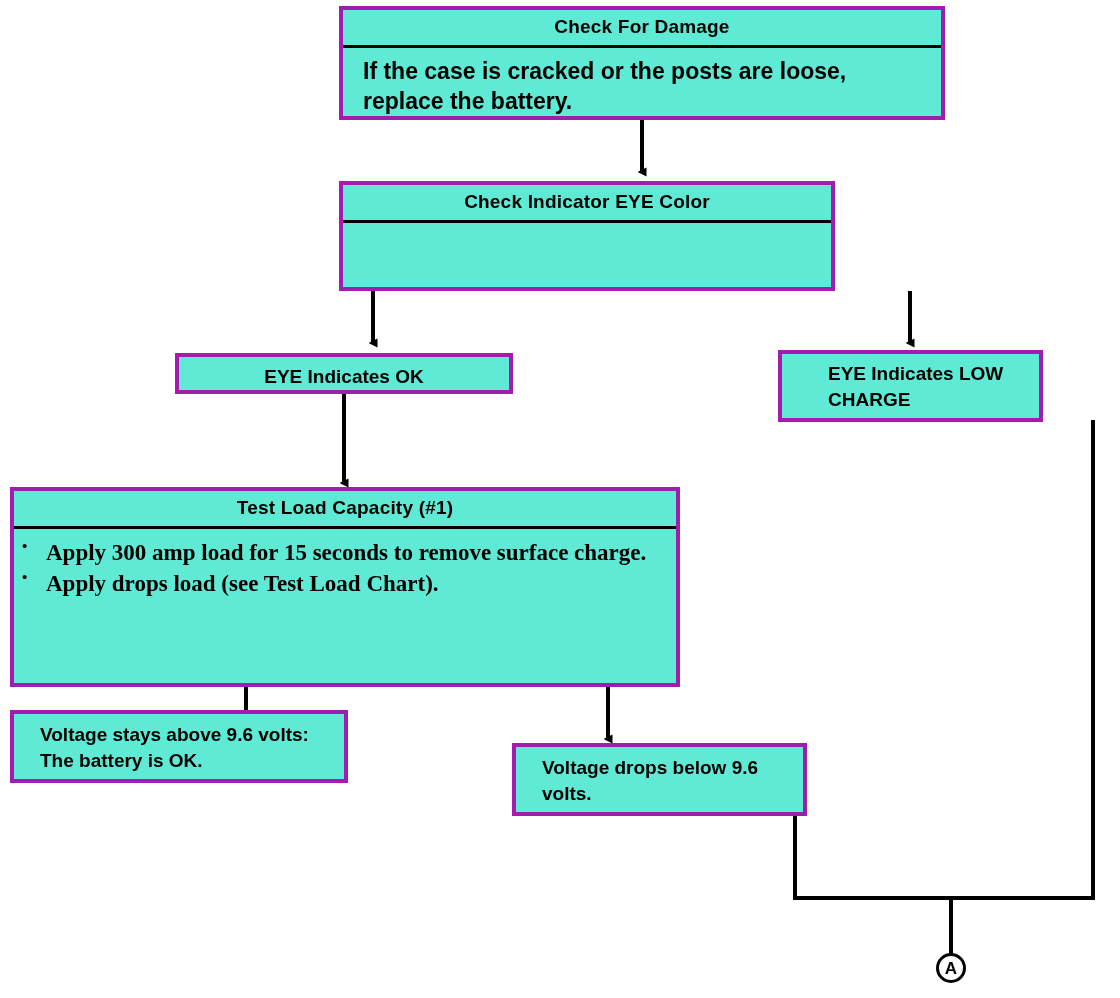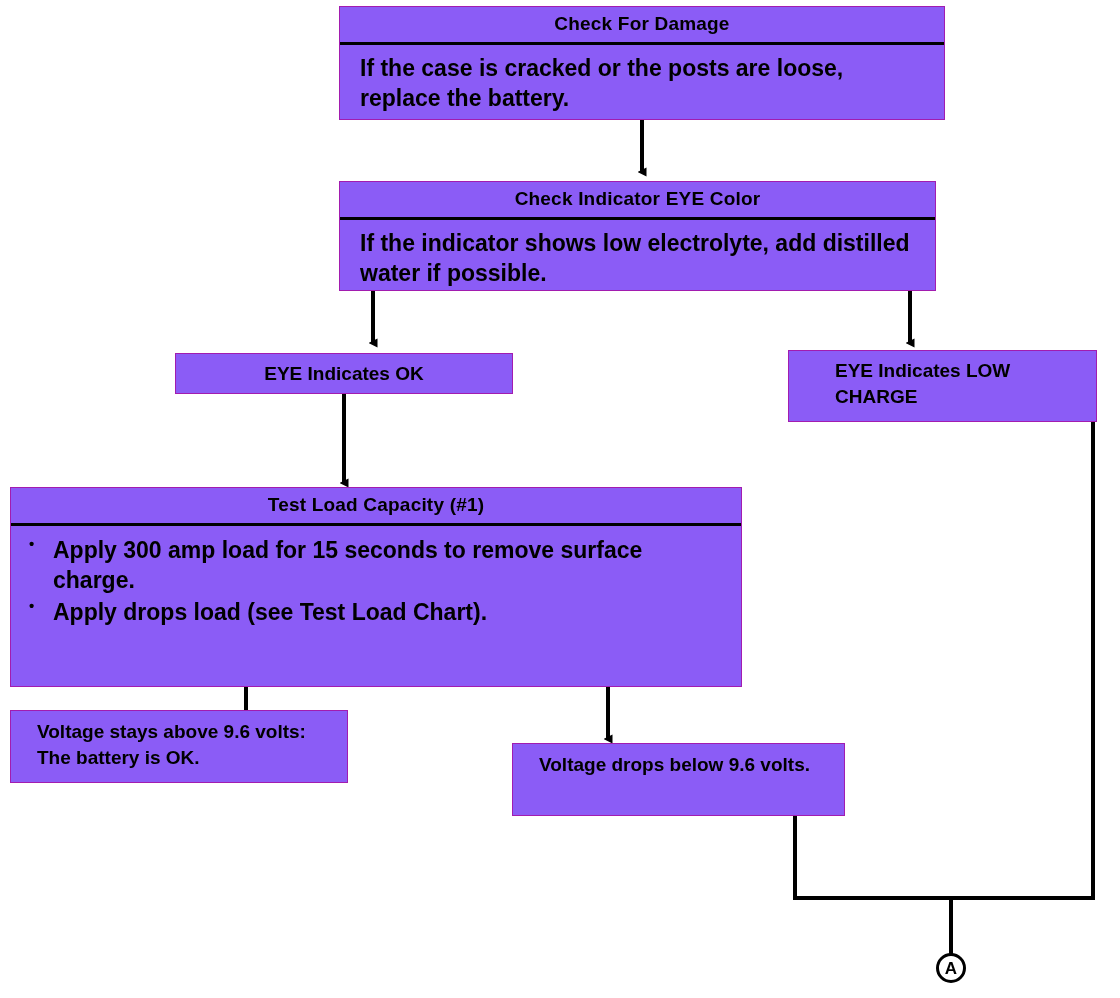--- a/index.html
+++ b/index.html
@@ -23,22 +23,22 @@
     position: absolute;
     left: 0;
     top: 0;
     width: 1120px;
     height: 998px;
     pointer-events: none;
   }
   .node {
     position: absolute;
     box-sizing: border-box;
-    border: 1px solid #a21caf;
-    background: #8b5cf6;
+    border: 4px solid #a21caf;
+    background: #5eead4;
   }
   .node-header {
     box-sizing: border-box;
     border-bottom: 3px solid #000000;
     text-align: center;
     font-size: 19px;
     font-weight: bold;
     letter-spacing: 0.2px;
     padding: 6px 8px 7px 8px;
     line-height: 1.15;
@@ -122,48 +122,47 @@
     <path d="M 1093,422 L 1093,898" fill="none" stroke="#000000" stroke-width="4" stroke-linecap="square"></path>
 
     <line x1="951" y1="898" x2="951" y2="955" stroke="#000000" stroke-width="4"></line>
   </svg>
 
   <div class="node" style="left:339px; top:6px; width:606px; height:114px;">
     <div class="node-header">Check For Damage</div>
     <div class="node-body">If the case is cracked or the posts are loose, replace the battery.</div>
   </div>
 
-  <div class="node" style="left:339px; top:181px; width:597px; height:110px;">
+  <div class="node" style="left:339px; top:181px; width:496px; height:110px;">
     <div class="node-header">Check Indicator EYE Color</div>
-    <div class="node-body">If the indicator shows low electrolyte, add distilled water if possible.</div>
   </div>
 
   <div class="node" style="left:175px; top:353px; width:338px; height:41px;">
     <div class="node-simple center" style="padding-top:7px;">EYE Indicates OK</div>
   </div>
 
-  <div class="node" style="left:778px; top:350px; width:309px; height:72px;margin-left:10px;">
+  <div class="node" style="left:778px; top:350px; width:265px; height:72px;">
     <div class="node-simple" style="padding-top:7px; padding-left:46px;">EYE Indicates LOW CHARGE</div>
   </div>
 
-  <div class="node" style="left:10px; top:487px; width:732px; height:200px;">
+  <div class="node" style="left:10px; top:487px; width:670px; height:200px;">
     <div class="node-header">Test Load Capacity (#1)</div>
-    <div class="node-body" style="padding-left:10px; padding-top:9px;">
+    <div class="node-body" style="padding-left:0; padding-top:9px;font-family:Liberation Serif, serif;">
       <ul class="bullets">
         <li>Apply 300 amp load for 15 seconds to remove surface charge.</li>
         <li>Apply drops load (see Test Load Chart).</li>
       </ul>
     </div>
   </div>
 
   <div class="node" style="left:10px; top:710px; width:338px; height:73px;">
     <div class="node-simple" style="padding-top:8px; padding-left:26px;">Voltage stays above 9.6 volts: The battery is OK.</div>
   </div>
 
-  <div class="node" style="left:512px; top:743px; width:333px; height:73px;">
+  <div class="node" style="left:512px; top:743px; width:295px; height:73px;">
     <div class="node-simple" style="padding-top:8px; padding-left:26px;">Voltage drops below 9.6 volts.</div>
   </div>
 
   <div class="connector-circle" style="left:936px; top:953px;">
     <span>A</span>
   </div>
 
 </div>
 
 </body></html>

